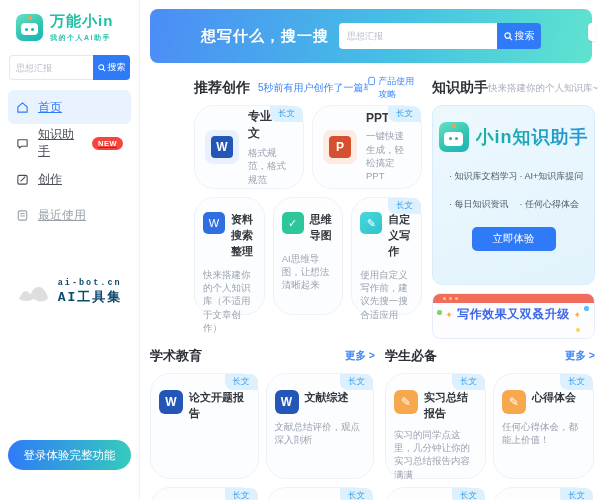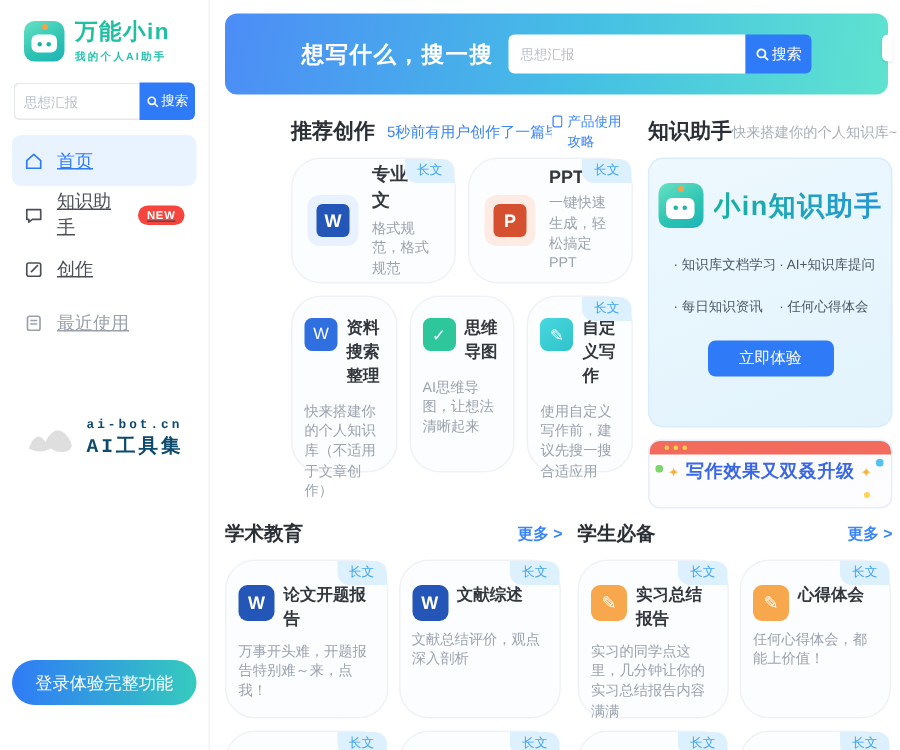--- a/index.html
+++ b/index.html
@@ -354,21 +354,20 @@
           <span class="b-title">学术教育</span>
           <span class="more">更多 &gt;</span>
         </div>
         <div class="b-cards">
           <div class="card">
             <span class="badge">长文</span>
             <div class="sm-head">
               <span class="icon-md bg-word">W</span>
               <span class="sm-title">论文开题报告</span>
             </div>
-            <div class="c-desc">万事开头难，开题报告特别难～来，点我！</div>
           </div>
           <div class="card">
             <span class="badge">长文</span>
             <div class="sm-head">
               <span class="icon-md bg-word">W</span>
               <span class="sm-title">文献综述</span>
             </div>
             <div class="c-desc">文献总结评价，观点深入剖析</div>
           </div>
         </div>

